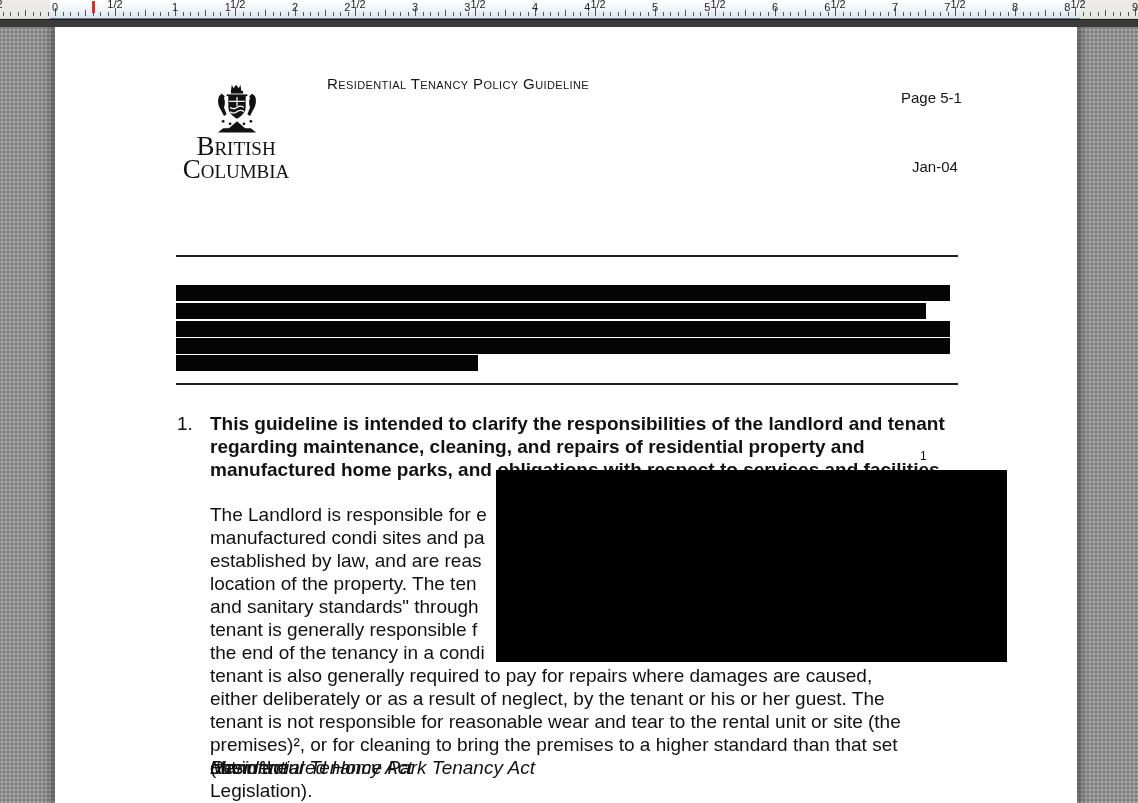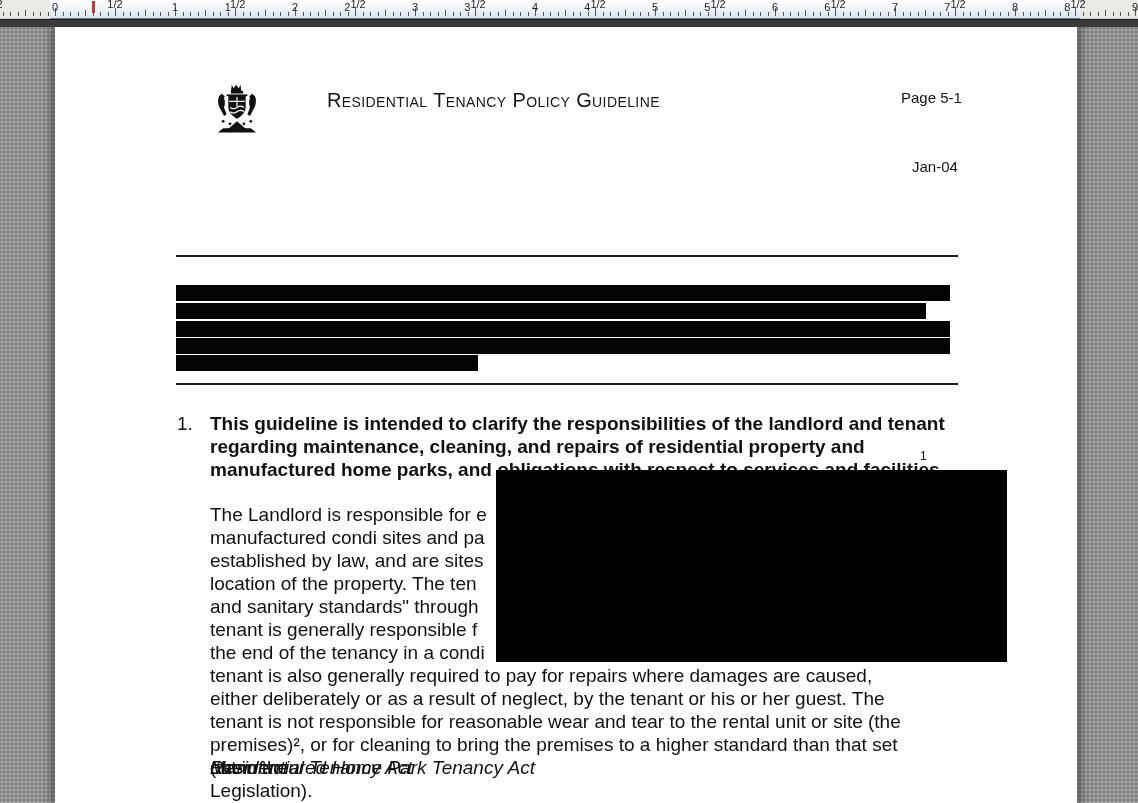--- a/index.html
+++ b/index.html
@@ -60,21 +60,21 @@
 
   
   #crest { left:156px; top:56px; width:52px; height:54px; }
   #logo-text { left:110px; top:108px; width:142px; text-align:center;
     font-family:"Liberation Serif", serif; color:#111; }
   #logo-line1, #logo-line2 {
     position:static; display:block; font-variant:small-caps;
     font-size:27px; line-height:23px; letter-spacing:0px;
   }
   #doc-title {
-    left:272px; top:62px; font-size:20px; font-variant:small-caps;
+    left:272px; top:48px; font-size:15px; font-variant:small-caps;
     letter-spacing:0.4px; color:#151515;
   }
   #page-number { left:846px; top:62px; font-size:15px; color:#151515; }
   #section-title { left:272px; top:124px; width:400px; font-weight:bold;
     font-size:19px; color:#0d0d0d; }
   #section-title div { position:static; line-height:27px; }
   #doc-date { left:857px; top:131px; font-size:15px; color:#151515; }
 
   .hrule { left:121px; width:782px; height:2px; background:#1f1f1f; }
   #rule-top { top:228px; }
@@ -305,20 +305,24 @@
       <path d="M30 44 l-14 12 h28 z"></path>
       <path d="M14 52 l-6 5 h44 l-6 -5 z"></path>
     </g>
 
     <circle cx="14" cy="44" r="1.6"></circle>
       <circle cx="22" cy="47" r="1.6"></circle>
     <circle cx="30" cy="48" r="1.6"></circle>
       <circle cx="38" cy="47" r="1.6"></circle>
     <circle cx="46" cy="44" r="1.6"></circle>
   </svg>
+  <div id="logo-text">
+    <span id="logo-line1">British</span>
+    <span id="logo-line2">Columbia</span>
+  </div>
 
   <div id="doc-title">Residential Tenancy Policy Guideline</div>
   <div id="page-number">Page 5-1</div>
   <div id="doc-date">Jan-04</div>
 
   <div id="rule-top" class="hrule"></div>
   <div id="rule-bottom" class="hrule"></div>
 
   <div id="bars">
       <div class="redaction-bar" style="top: 258px; width: 774px;"></div>
@@ -337,21 +341,21 @@
   <div id="footnote-ref-1">1</div>
 
   <div id="para2">
       <div class="bodytext p2-line" style="top: 476px;">
         <span class="seg">The Landlord is responsible for e</span>
       </div>
       <div class="bodytext p2-line" style="top: 499px;">
         <span class="seg">manufactured condi sites and pa</span>
       </div>
       <div class="bodytext p2-line" style="top: 522px;">
-        <span class="seg">established by law, and are sites</span>
+        <span class="seg">established by law, and are reas</span>
       </div>
       <div class="bodytext p2-line" style="top: 545px;">
         <span class="seg">location of the property. The ten</span>
       </div>
       <div class="bodytext p2-line" style="top: 568px;">
         <span class="seg">and sanitary standards" through</span>
       </div>
       <div class="bodytext p2-line" style="top: 591px;">
         <span class="seg">tenant is generally responsible f</span>
       </div>

